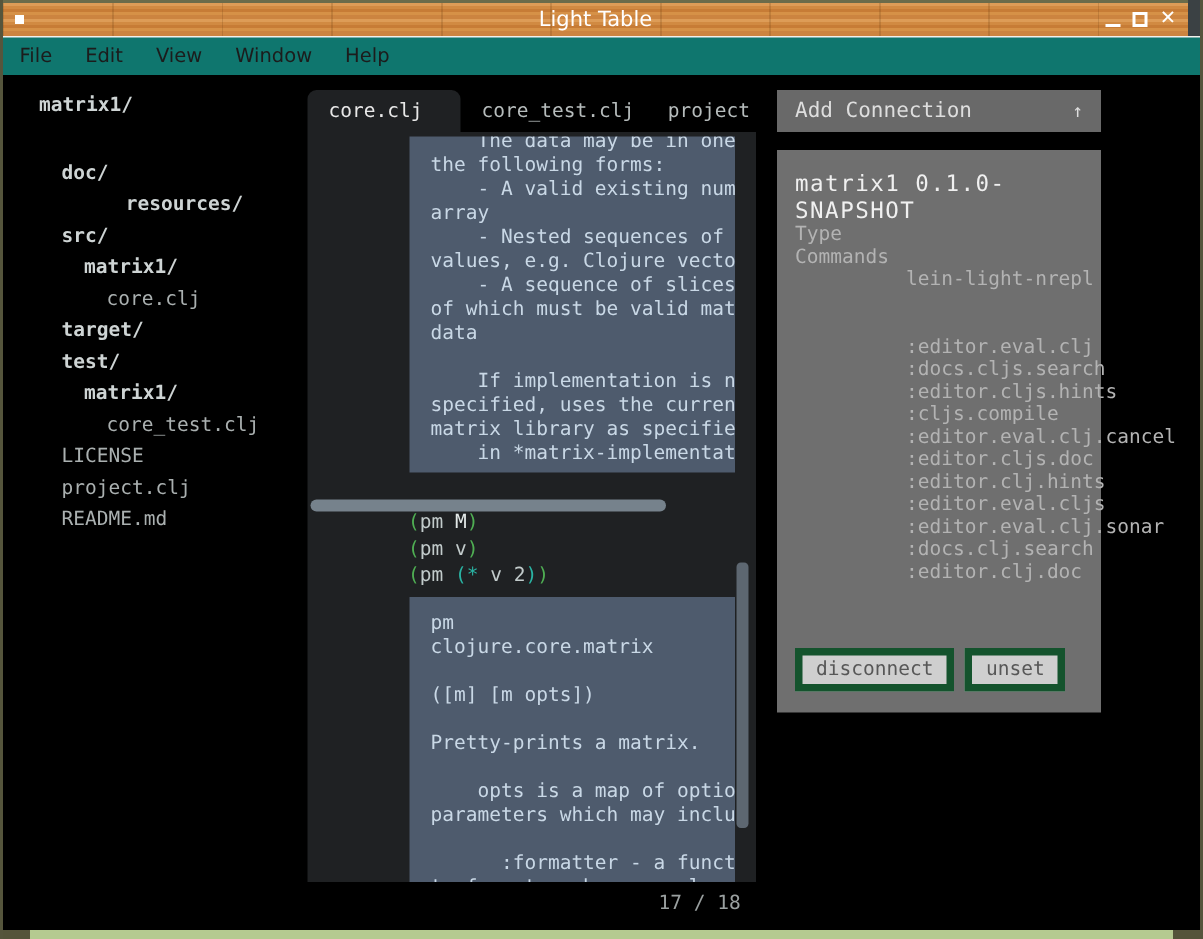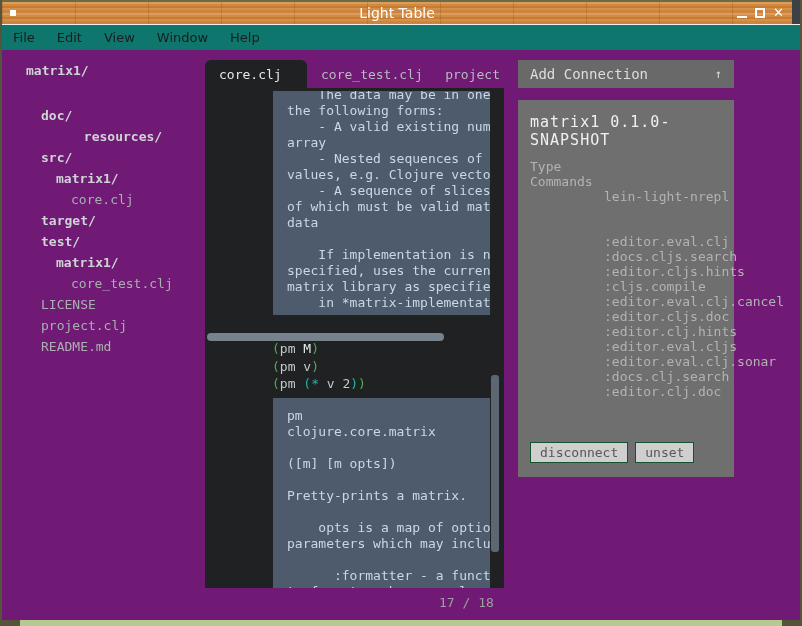--- a/index.html
+++ b/index.html
@@ -23,21 +23,21 @@
   .btn-max { width:10px; height:10px; border:2px solid #fff; }
   .btn-close { color:#fff; font-size:13px; line-height:10px; }
 
   .menubar {
     position:absolute; left:0; right:0; top:24px; height:26px;
     background:#0f766e; border-top:1px solid #f2f0ec;
     display:flex; align-items:center; color:#1c1c1c; font-size:13px;
   }
   .menu-item { padding:0 11px; }
 
-  .main { position:absolute; left:0; right:0; top:50px; bottom:6px; background:#701a75; overflow:hidden; }
+  .main { position:absolute; left:0; right:0; top:50px; bottom:6px; background:#000000; overflow:hidden; }
 
   .bottomstrip { position:absolute; left:0; right:0; bottom:0; height:6px; background:#b5ca90; }
   .grip { position:absolute; bottom:0; width:18px; height:6px; background:#54543a; }
   .grip.left { left:0; } .grip.right { right:0; }
 
   
   .sidebar { position:absolute; left:0; top:10px; width:203px; font-family:"DejaVu Sans Mono", monospace; font-size:13px; }
   .tree-item { height:21px; line-height:21px; color:#aab0b0; white-space:pre; }
   .tree-item.folder { font-weight:bold; color:#ced4d4; }
 
@@ -67,26 +67,26 @@
 
   .vscroll { position:absolute; right:5px; top:287px; width:8px; height:177px; background:#5d6771; border-radius:3px; }
 
   .statusnum { position:absolute; left:437px; top:545px; color:#9aa0a0; font-family:"DejaVu Sans Mono", monospace; font-size:13px; }
 
   
   .right-panel { position:absolute; left:516px; top:10px; width:216px; font-family:"DejaVu Sans Mono", monospace; }
   .addconn { height:28px; background:#696969; color:#dedede; font-size:14px; display:flex; align-items:center; padding:0 12px; }
   .addconn .arrow { margin-left:auto; font-size:12px; }
   .conn-box { margin-top:12px; background:#6f6f6f; padding:13px 12px 14px 12px; }
-  .conn-title { color:#f0f0f0; font-size:15px; margin-bottom:10px; letter-spacing:1px; }
+  .conn-title { color:#f0f0f0; font-size:15px; margin-bottom:0; letter-spacing:1px; }
   .conn-table { display:flex; font-size:13px; line-height:15px; color:#b3b3b3; }
   .conn-labels { width:74px; flex-shrink:0; }
   .conn-values { white-space:pre; }
   .conn-buttons { margin-top:13px; display:flex; gap:7px; }
-  .conn-btn { background:#cfcfcf; color:#575757; border:1px solid #14532d; font-family:inherit; font-size:13px; padding:2px 9px; }
+  .conn-btn { background:#cfcfcf; color:#575757; border:5px solid #14532d; font-family:inherit; font-size:13px; padding:2px 9px; }
 </style>
 </head>
 <body>
 
 <div class="win">
 
   <div class="titlebar">
     <div class="titlebar-icon"></div>
     <div class="title-text">Light Table</div>
     <div class="winbtns">

